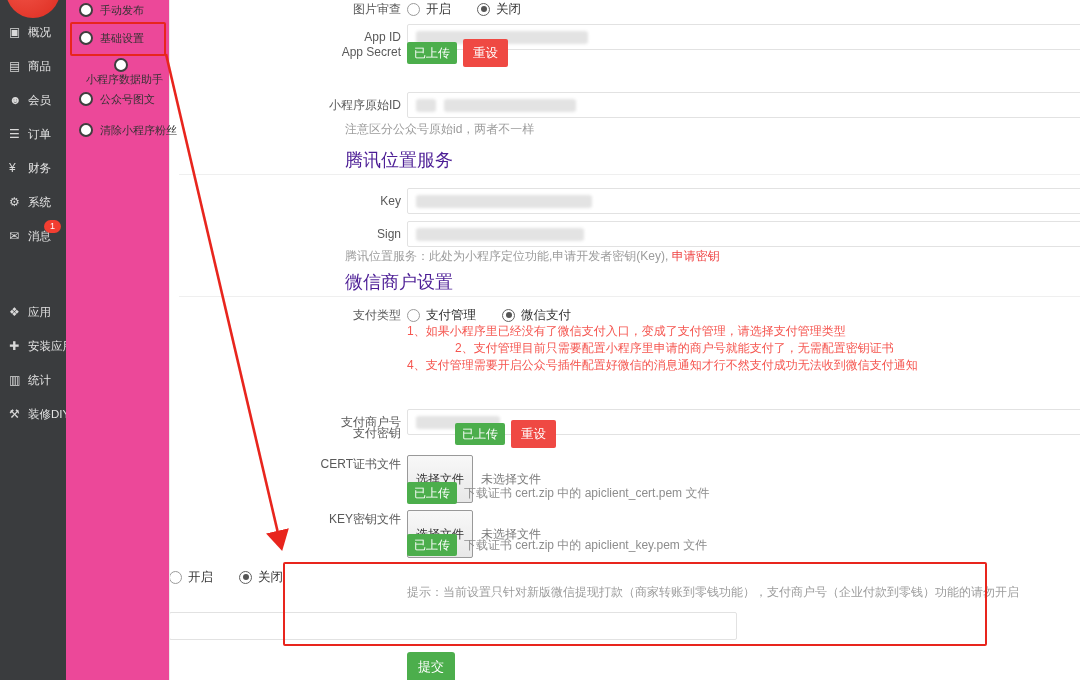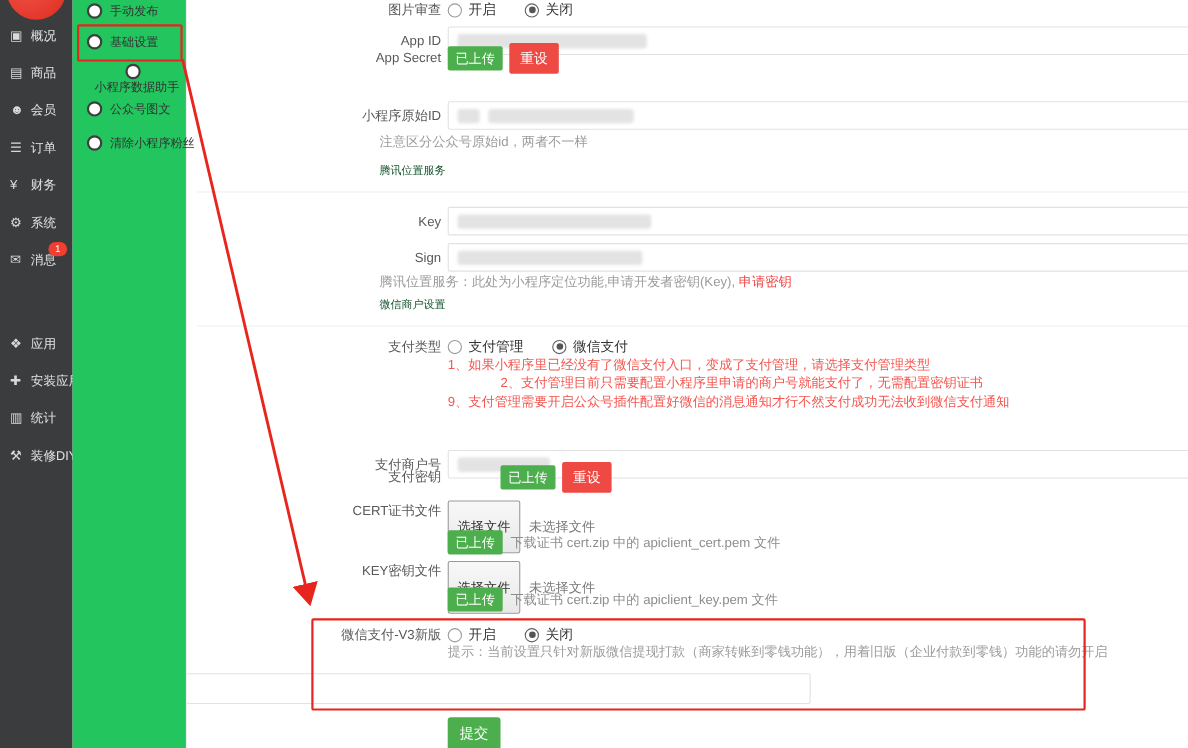--- a/index.html
+++ b/index.html
@@ -13,21 +13,21 @@
   .avatar{position:absolute;left:6px;top:-36px;width:54px;height:54px;border-radius:50%;
     background:radial-gradient(circle at 35% 35%,#f2564a,#dd2b1f);}
   .side-items{position:absolute;top:15px;left:0;width:66px;}
   .side-item{height:34px;display:flex;align-items:center;padding-left:9px;cursor:pointer;position:relative;}
   .side-item .ic{width:15px;font-size:12px;color:#d9d9d9;flex:none;line-height:1;}
   .side-item .tx{font-size:11.5px;color:#e3e3e3;margin-left:4px;white-space:nowrap;}
   .side-item.gap{margin-top:42px;}
   .side-badge{position:absolute;left:44px;top:1px;min-width:13px;height:13px;border-radius:8px;
     background:#f23e31;color:#fff;font-size:9px;line-height:13px;text-align:center;padding:0 2px;}
   
-  .submenu{position:absolute;left:66px;top:0;width:103px;height:680px;background:#22c55e;
+  .submenu{position:absolute;left:66px;top:0;width:103px;height:680px;background:#ec4899;
     border-right:1px solid #ececec;z-index:2;}
   .sub-item{position:absolute;left:0;height:20px;display:flex;align-items:center;padding-left:13px;
     cursor:pointer;white-space:nowrap;}
   .sub-radio{width:10px;height:10px;border-radius:50%;border:2px solid #3e3e3e;flex:none;background:#fff;}
   .sub-item .tx{font-size:11px;color:#333;margin-left:7px;}
   
   .main{position:absolute;left:169px;top:0;width:998px;height:680px;background:#fff;z-index:1;}
   .row{position:absolute;left:0;right:0;display:flex;align-items:flex-start;}
   .lbl{width:232px;padding-right:6px;text-align:right;font-size:12px;color:#595959;
     line-height:26px;flex:none;white-space:nowrap;}
@@ -38,21 +38,21 @@
   .input.fixed{flex:none;margin-right:0;}
   .blob{height:13px;background:#e3e3e3;border-radius:3px;filter:blur(1.5px);margin-right:8px;}
   .radio{width:13px;height:13px;border-radius:50%;border:1px solid #9b9b9b;box-sizing:border-box;
     display:inline-block;position:relative;background:#fff;flex:none;cursor:pointer;}
   .radio.on{border-color:#606060;}
   .radio.on::after{content:"";position:absolute;left:2.5px;top:2.5px;width:6px;height:6px;
     border-radius:50%;background:#555;}
   .rlabel{font-size:12.5px;color:#333;margin:0 26px 0 6px;line-height:18px;}
   .hint{position:absolute;font-size:12px;color:#9c9c9c;white-space:nowrap;}
   .link{color:#ef4444;cursor:pointer;}
-  .sec-title{position:absolute;left:176px;font-size:10px;color:#14532d;}
+  .sec-title{position:absolute;left:176px;font-size:18px;color:#4c1d95;}
   .divider{position:absolute;left:10px;right:0;height:1px;background:#efefef;}
   .warn{position:absolute;left:238px;font-size:12px;color:#f5554f;white-space:nowrap;}
   .badge-green{background:#4cae4c;color:#fff;font-size:12px;padding:4px 7px;border-radius:2px;
     line-height:14px;flex:none;cursor:pointer;}
   .btn-red{background:#ef4943;color:#fff;font-size:12.5px;padding:7px 10px;border-radius:2px;
     line-height:14px;border:none;margin-left:6px;cursor:pointer;}
   .btn-file{font-size:12px;color:#333;background:linear-gradient(#f8f8f8,#e8e8e8);
     border:1px solid #999;border-radius:2px;padding:16px 8px;line-height:14px;cursor:pointer;}
   .nofile{font-size:12px;color:#7a7a7a;margin-left:8px;}
   .file-hint{font-size:12px;color:#8d8d8d;margin-left:7px;line-height:22px;}
@@ -211,21 +211,21 @@
     <div class="ctrl">
         <span class="radio"></span>
         <span class="rlabel">支付管理</span>
         <span class="radio on"></span>
         <span class="rlabel">微信支付</span>
       </div>
   </div>
   <div id="warnings">
       <div class="warn" style="top: 323px;">1、如果小程序里已经没有了微信支付入口，变成了支付管理，请选择支付管理类型</div>
       <div class="warn" style="top: 340px; margin-left: 48px;">2、支付管理目前只需要配置小程序里申请的商户号就能支付了，无需配置密钥证书</div>
-      <div class="warn" style="top: 357px;">9、支付管理需要开启公众号插件配置好微信的消息通知才行不然支付成功无法收到微信支付通知</div>
+      <div class="warn" style="top: 357px;">4、支付管理需要开启公众号插件配置好微信的消息通知才行不然支付成功无法收到微信支付通知</div>
     </div>
 
   <div class="row" style="top:409px;">
     <div class="lbl">支付商户号</div>
     <div class="ctrl">
         <div class="input">
       <div class="blob" style="width:84px;"></div>
     </div>
       </div>
   </div>
@@ -262,29 +262,28 @@
   </div>
   <div class="row" style="top:534px;">
     <div class="lbl"></div>
     <div class="ctrl">
       <span class="badge-green">已上传</span>
       <span class="file-hint">下载证书 cert.zip 中的 apiclient_key.pem 文件</span>
     </div>
   </div>
 
   <div class="row" style="top:568px;">
-    <div class="lbl sm">微信支付-V3新版</div>
     <div class="ctrl">
         <span class="radio"></span>
         <span class="rlabel">开启</span>
         <span class="radio on"></span>
         <span class="rlabel">关闭</span>
       </div>
   </div>
-  <div class="hint" style="left:238px;top:584px;">提示：当前设置只针对新版微信提现打款（商家转账到零钱功能），用着旧版（企业付款到零钱）功能的请勿开启</div>
+  <div class="hint" style="left:238px;top:584px;">提示：当前设置只针对新版微信提现打款（商家转账到零钱功能），支付商户号（企业付款到零钱）功能的请勿开启</div>
 
   <div class="row" style="top:612px;">
     <div class="ctrl">
         <div class="input fixed" style="width:568px;height:28px;"></div>
       </div>
   </div>
 
   <button class="btn-submit">提交</button>
 </main>
 

